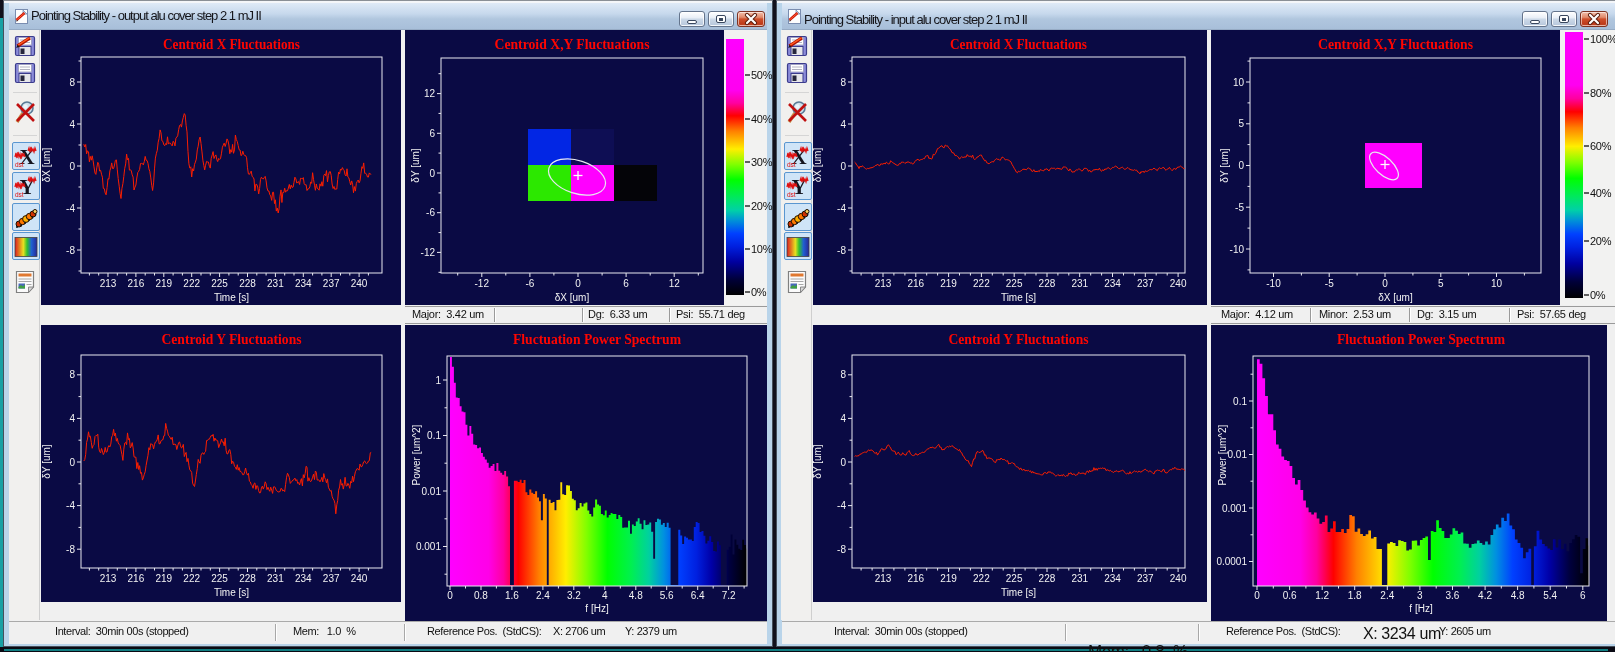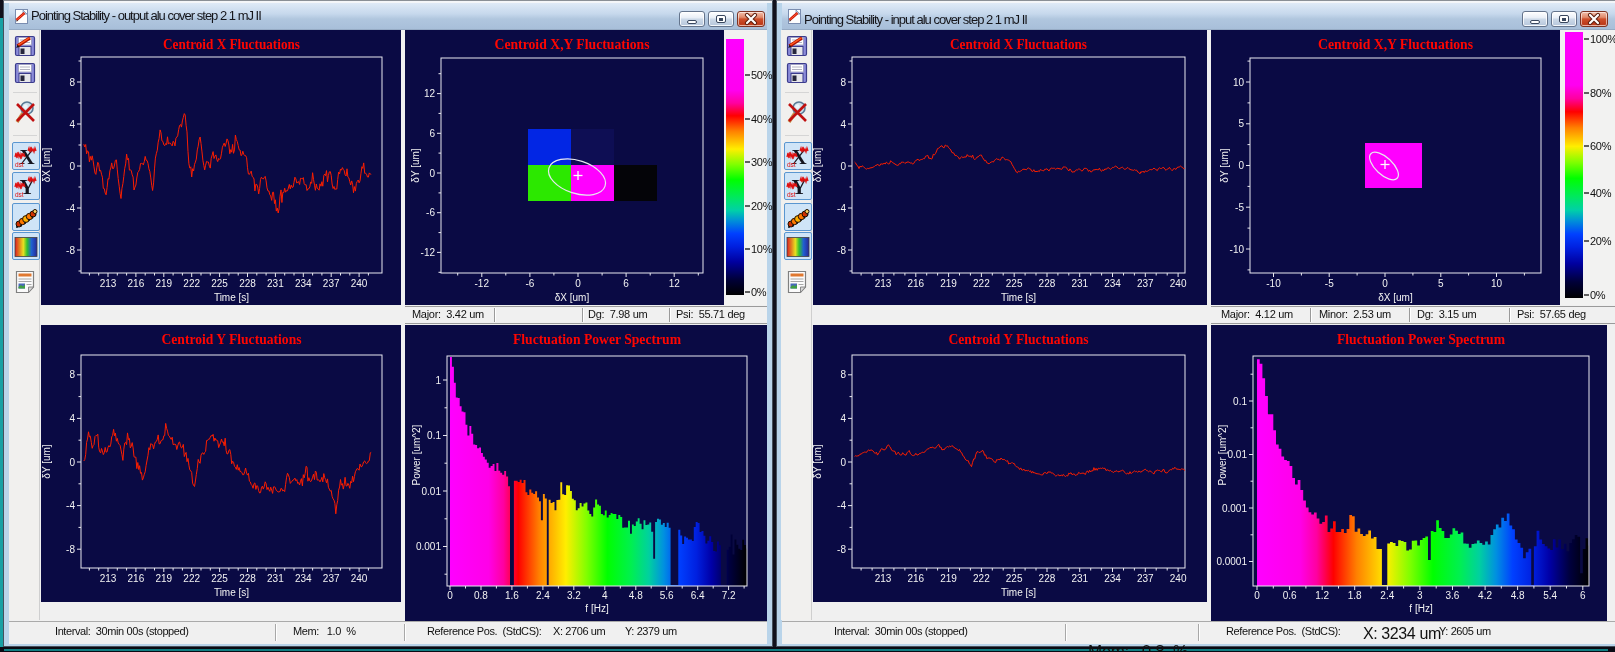--- a/index.html
+++ b/index.html
@@ -264,21 +264,21 @@
   </svg>
 <div style="position:absolute;left:405px;top:306px;width:362px;height:18px;background:#f0f0f0;border-top:1px solid #9a9a9a;border-bottom:1px solid #9a9a9a;"></div>
 <div style="position:absolute;left:494px;top:308px;width:1px;height:14px;background:#9a9a9a"></div>
 <div style="position:absolute;left:495px;top:308px;width:1px;height:14px;background:#fff"></div>
 <div style="position:absolute;left:582px;top:308px;width:1px;height:14px;background:#9a9a9a"></div>
 <div style="position:absolute;left:583px;top:308px;width:1px;height:14px;background:#fff"></div>
 <div style="position:absolute;left:669px;top:308px;width:1px;height:14px;background:#9a9a9a"></div>
 <div style="position:absolute;left:670px;top:308px;width:1px;height:14px;background:#fff"></div>
 <div style="position:absolute;left:412px;top:308px;font-family:'Liberation Sans',sans-serif;font-size:11px;letter-spacing:-0.3px;color:#111;white-space:pre">Major:  3.42 um</div>
 <div style="position:absolute;left:500px;top:323px;font-family:'Liberation Sans',sans-serif;font-size:11px;letter-spacing:-0.3px;color:#111;white-space:pre">Minor:  4.45 um</div>
-<div style="position:absolute;left:588px;top:308px;font-family:'Liberation Sans',sans-serif;font-size:11px;letter-spacing:-0.3px;color:#111;white-space:pre">Dg:  7.98 um</div>
+<div style="position:absolute;left:588px;top:308px;font-family:'Liberation Sans',sans-serif;font-size:11px;letter-spacing:-0.3px;color:#111;white-space:pre">Dg:  6.33 um</div>
 <div style="position:absolute;left:676px;top:308px;font-family:'Liberation Sans',sans-serif;font-size:11px;letter-spacing:-0.3px;color:#111;white-space:pre">Psi:  55.71 deg</div>
 <svg style="position:absolute;left:41px;top:325px" width="360" height="277" viewBox="41 325 360 277">
     <rect x="41" y="325" width="360" height="277" fill="#0a0a44"></rect>
     <text x="231.5" y="344" fill="#ff0600" font-family="Liberation Serif" font-weight="bold" font-size="15" text-anchor="middle" textLength="140" lengthAdjust="spacingAndGlyphs">Centroid Y Fluctuations</text>
     <rect x="81" y="355" width="301" height="213" fill="none" stroke="#e8e8f0" stroke-width="1"></rect>
     <text x="75" y="378.3" fill="#f2f2f2" font-family="Liberation Sans" font-size="10" text-anchor="end">8</text>
     <text x="75" y="421.9" fill="#f2f2f2" font-family="Liberation Sans" font-size="10" text-anchor="end">4</text>
     <text x="75" y="465.5" fill="#f2f2f2" font-family="Liberation Sans" font-size="10" text-anchor="end">0</text>
     <text x="75" y="509.1" fill="#f2f2f2" font-family="Liberation Sans" font-size="10" text-anchor="end">-4</text>
     <text x="75" y="552.7" fill="#f2f2f2" font-family="Liberation Sans" font-size="10" text-anchor="end">-8</text>

